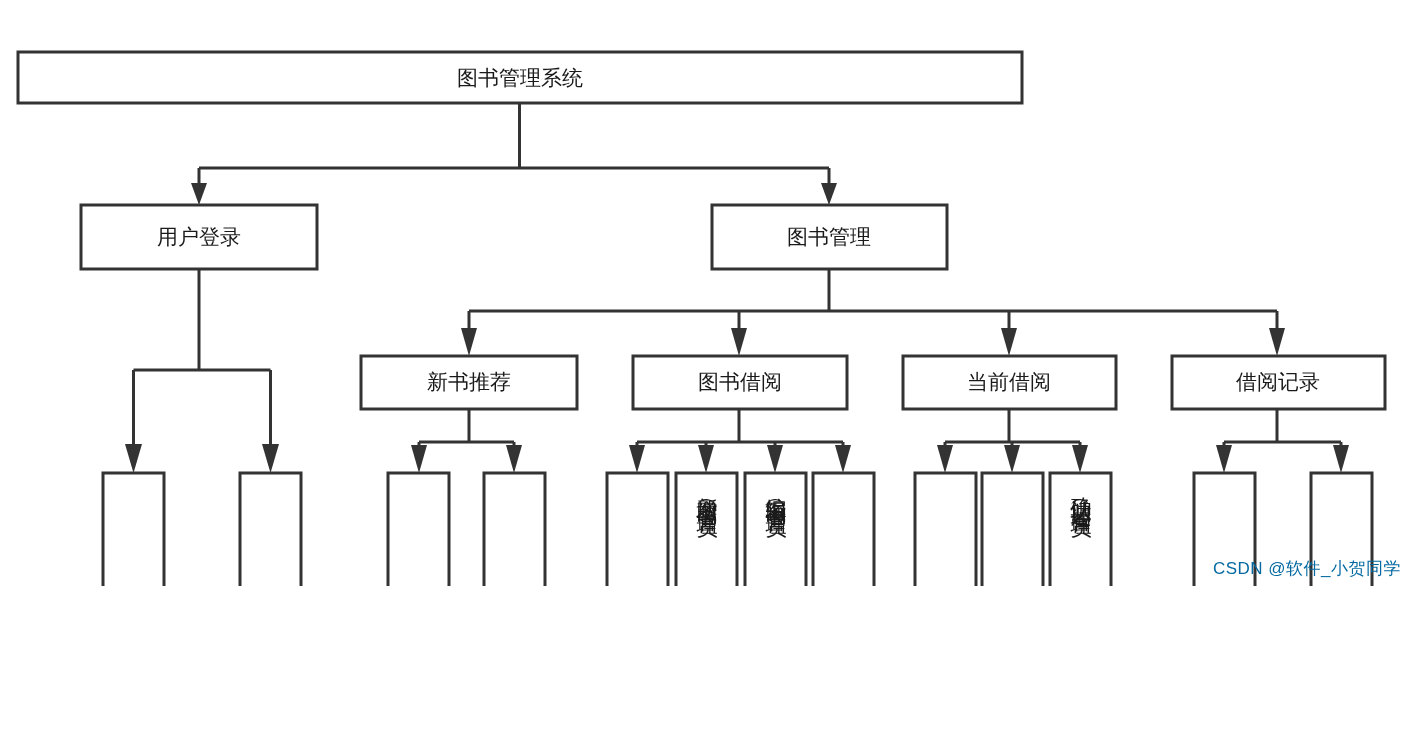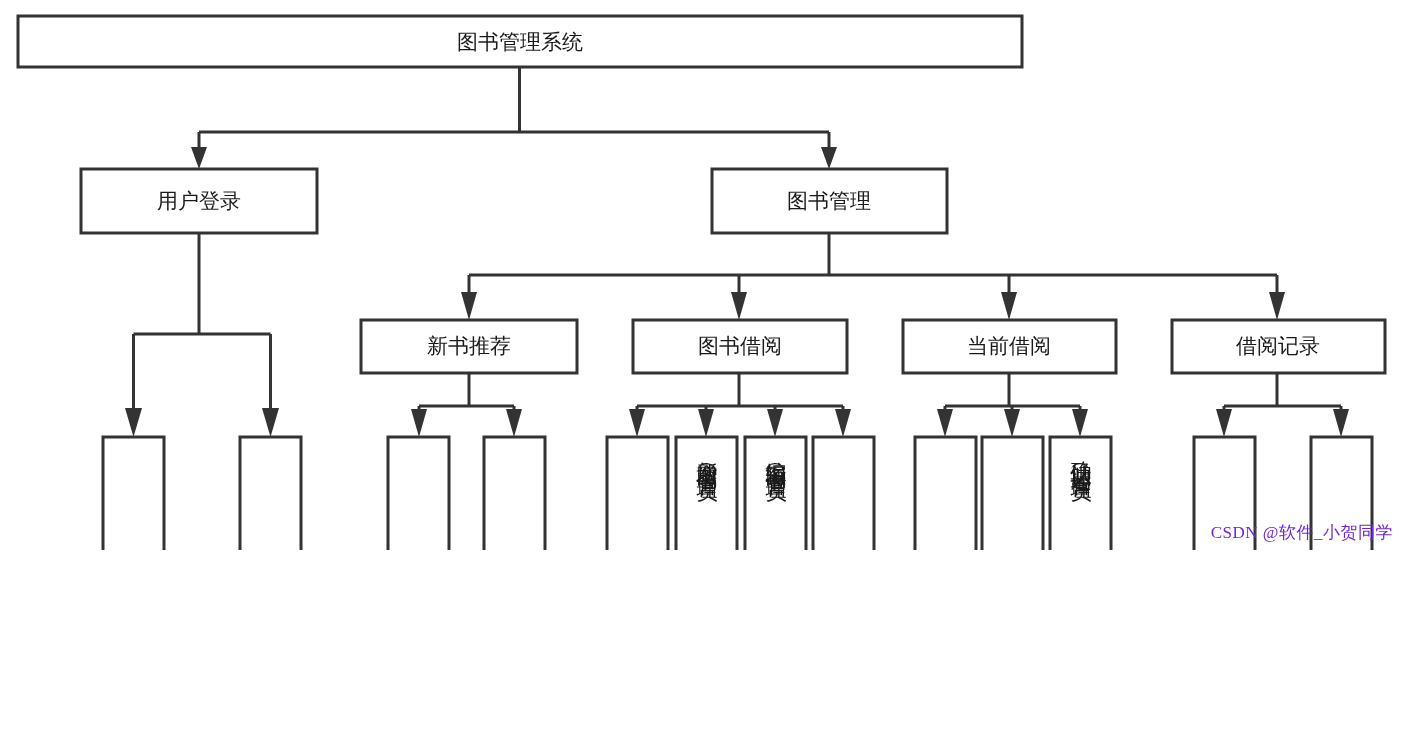--- a/index.html
+++ b/index.html
@@ -10,20 +10,21 @@
   }
   body {
     font-family: "DejaVu Sans", "Liberation Sans", sans-serif;
   }
   #diagram-root {
     position: relative;
     width: 1405px;
     height: 550px;
     background: #ffffff;
     overflow: hidden;
+    margin-top: 36px;
   }
   svg.diagram-canvas {
     position: absolute;
     left: 0;
     top: 0;
     width: 1405px;
     height: 747px;
   }
   .node-rect {
     fill: #ffffff;
@@ -58,25 +59,25 @@
     color: #1a1a1a;
     letter-spacing: 3px;
     white-space: nowrap;
     display: flex;
     align-items: center;
     justify-content: flex-start;
     pointer-events: none;
   }
   .watermark {
     position: absolute;
-    right: 12px;
+    right: 4px;
     bottom: 6px;
-    font-family: Liberation Serif, serif;
+    font-family: Liberation Sans, sans-serif;
     font-size: 17px;
-    color: #6d28d9;
+    color: #0369a1;
     letter-spacing: 0.5px;
     white-space: nowrap;
   }
 </style>
 </head>
 <body>
 
 <div id="diagram-root">
 
   <svg class="diagram-canvas" viewBox="0 0 1405 747" xmlns="http://www.w3.org/2000/svg">

